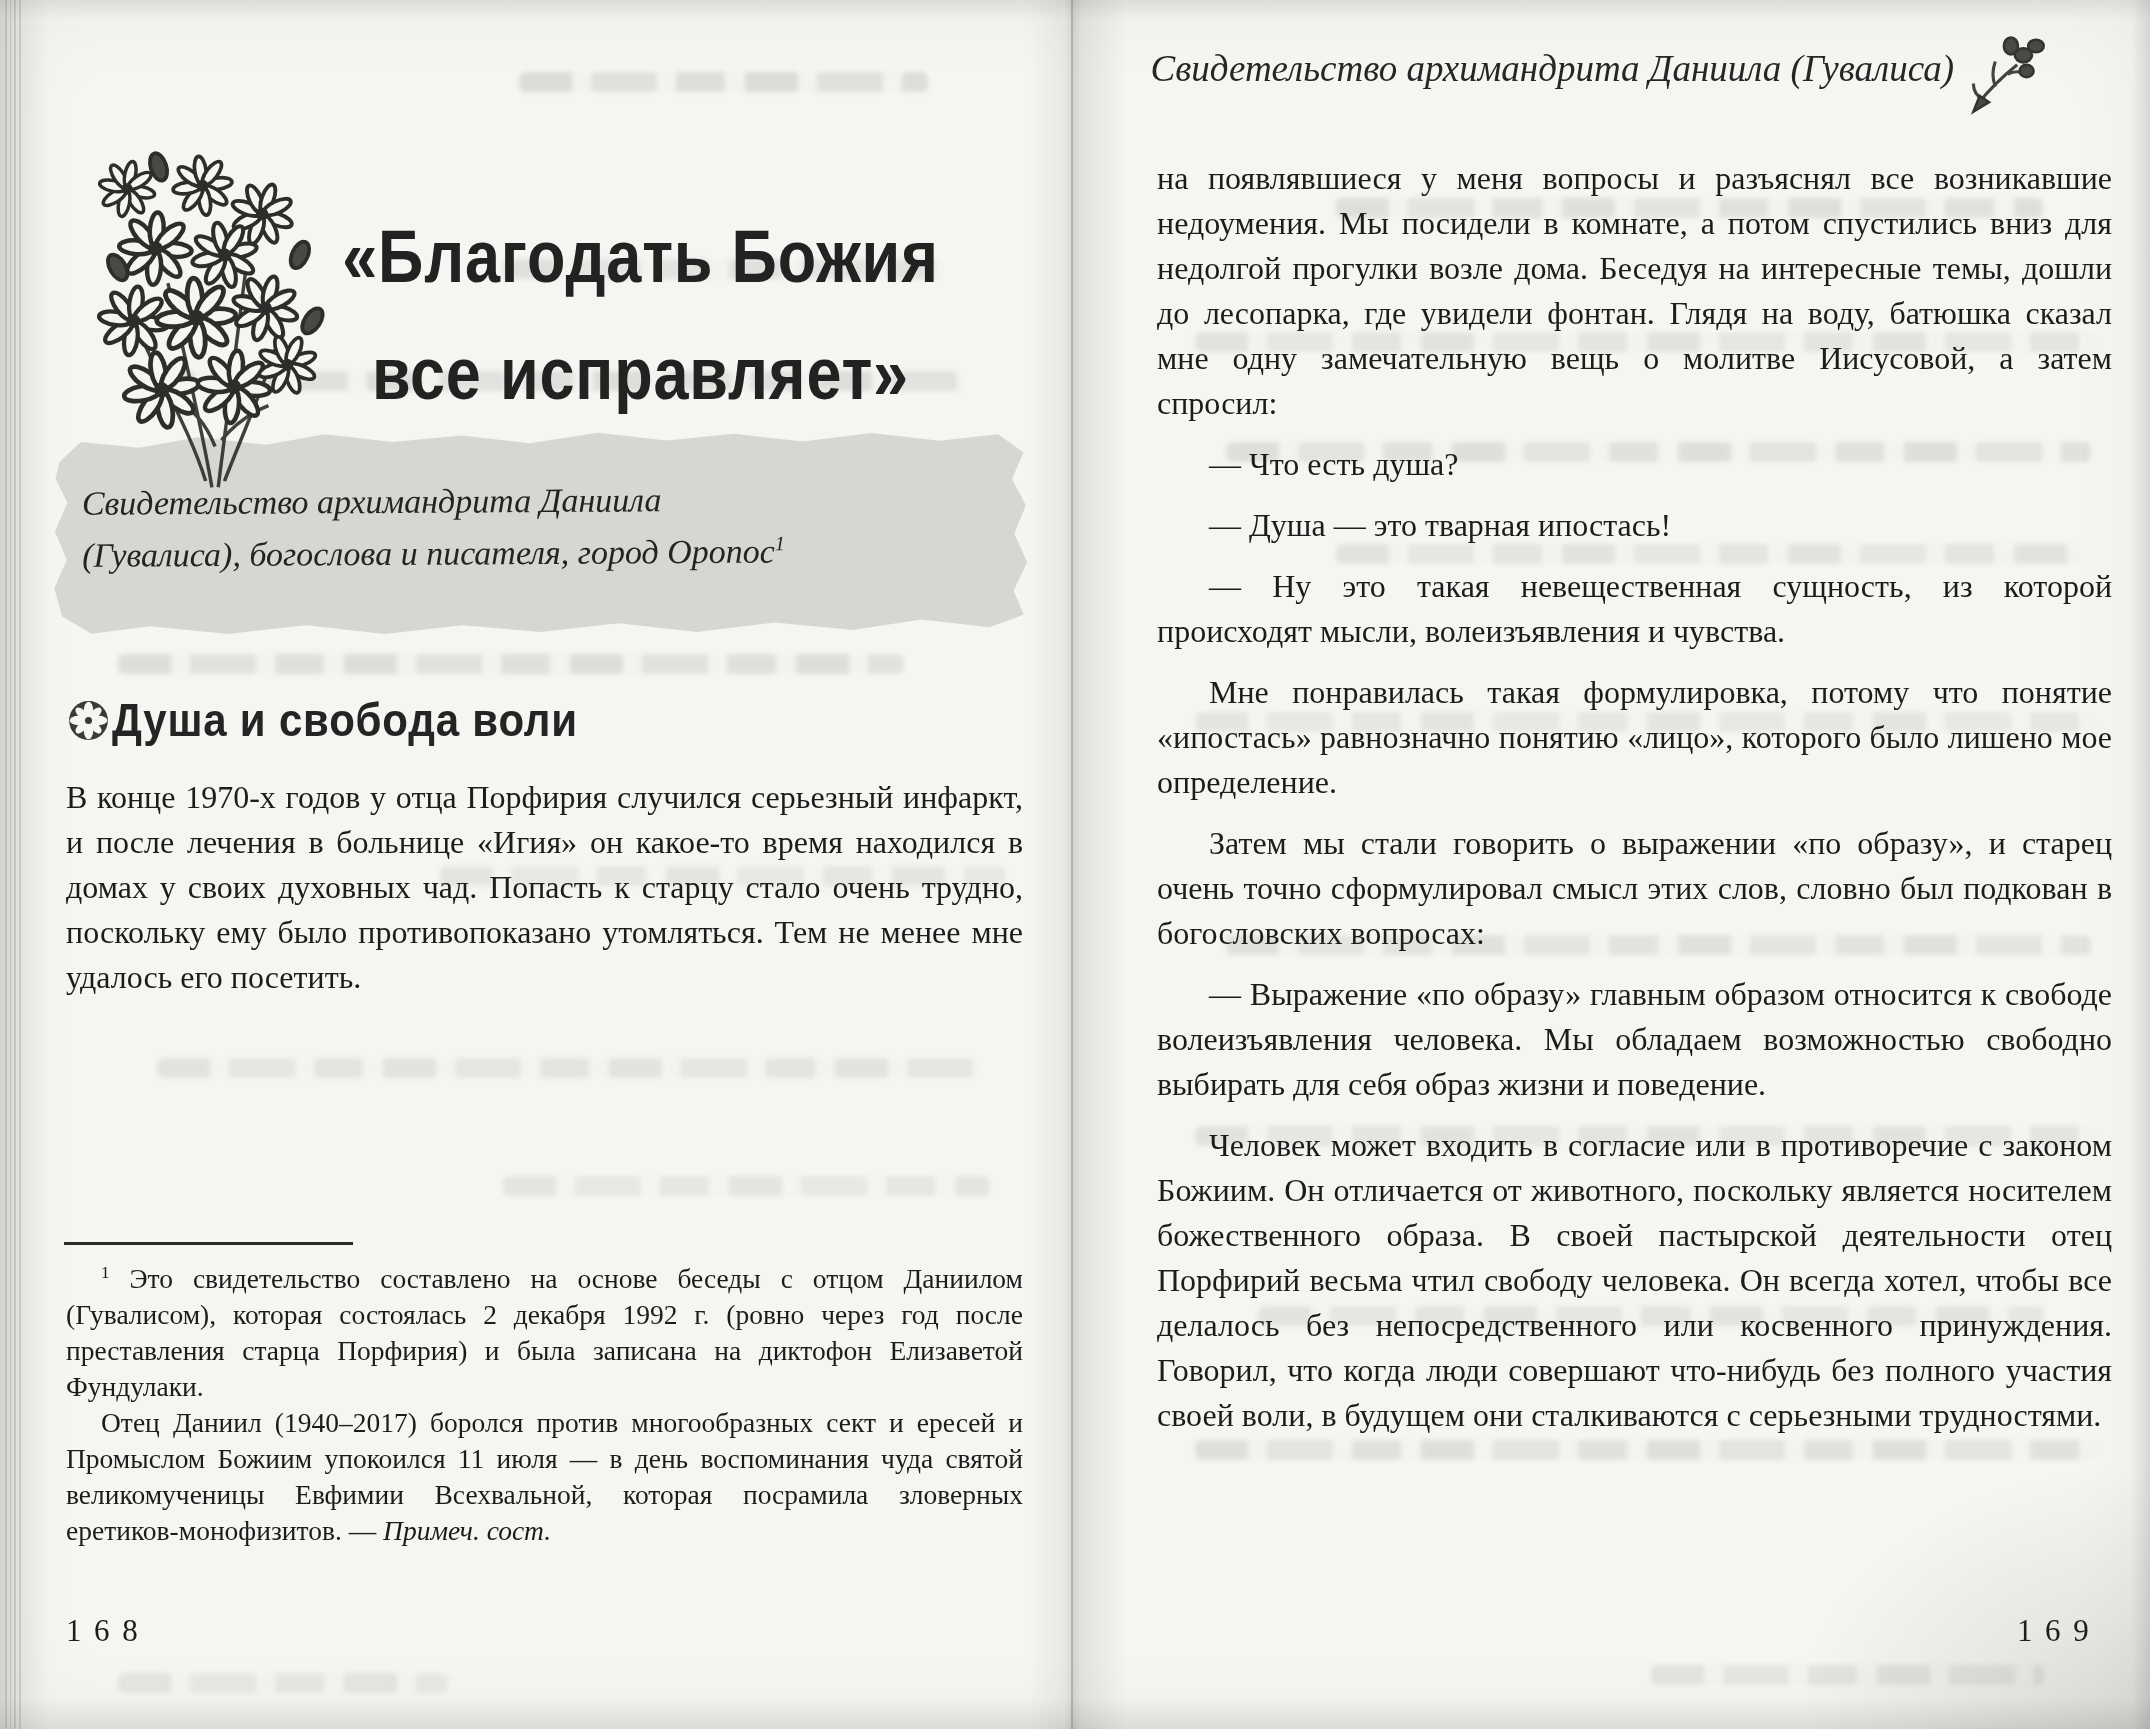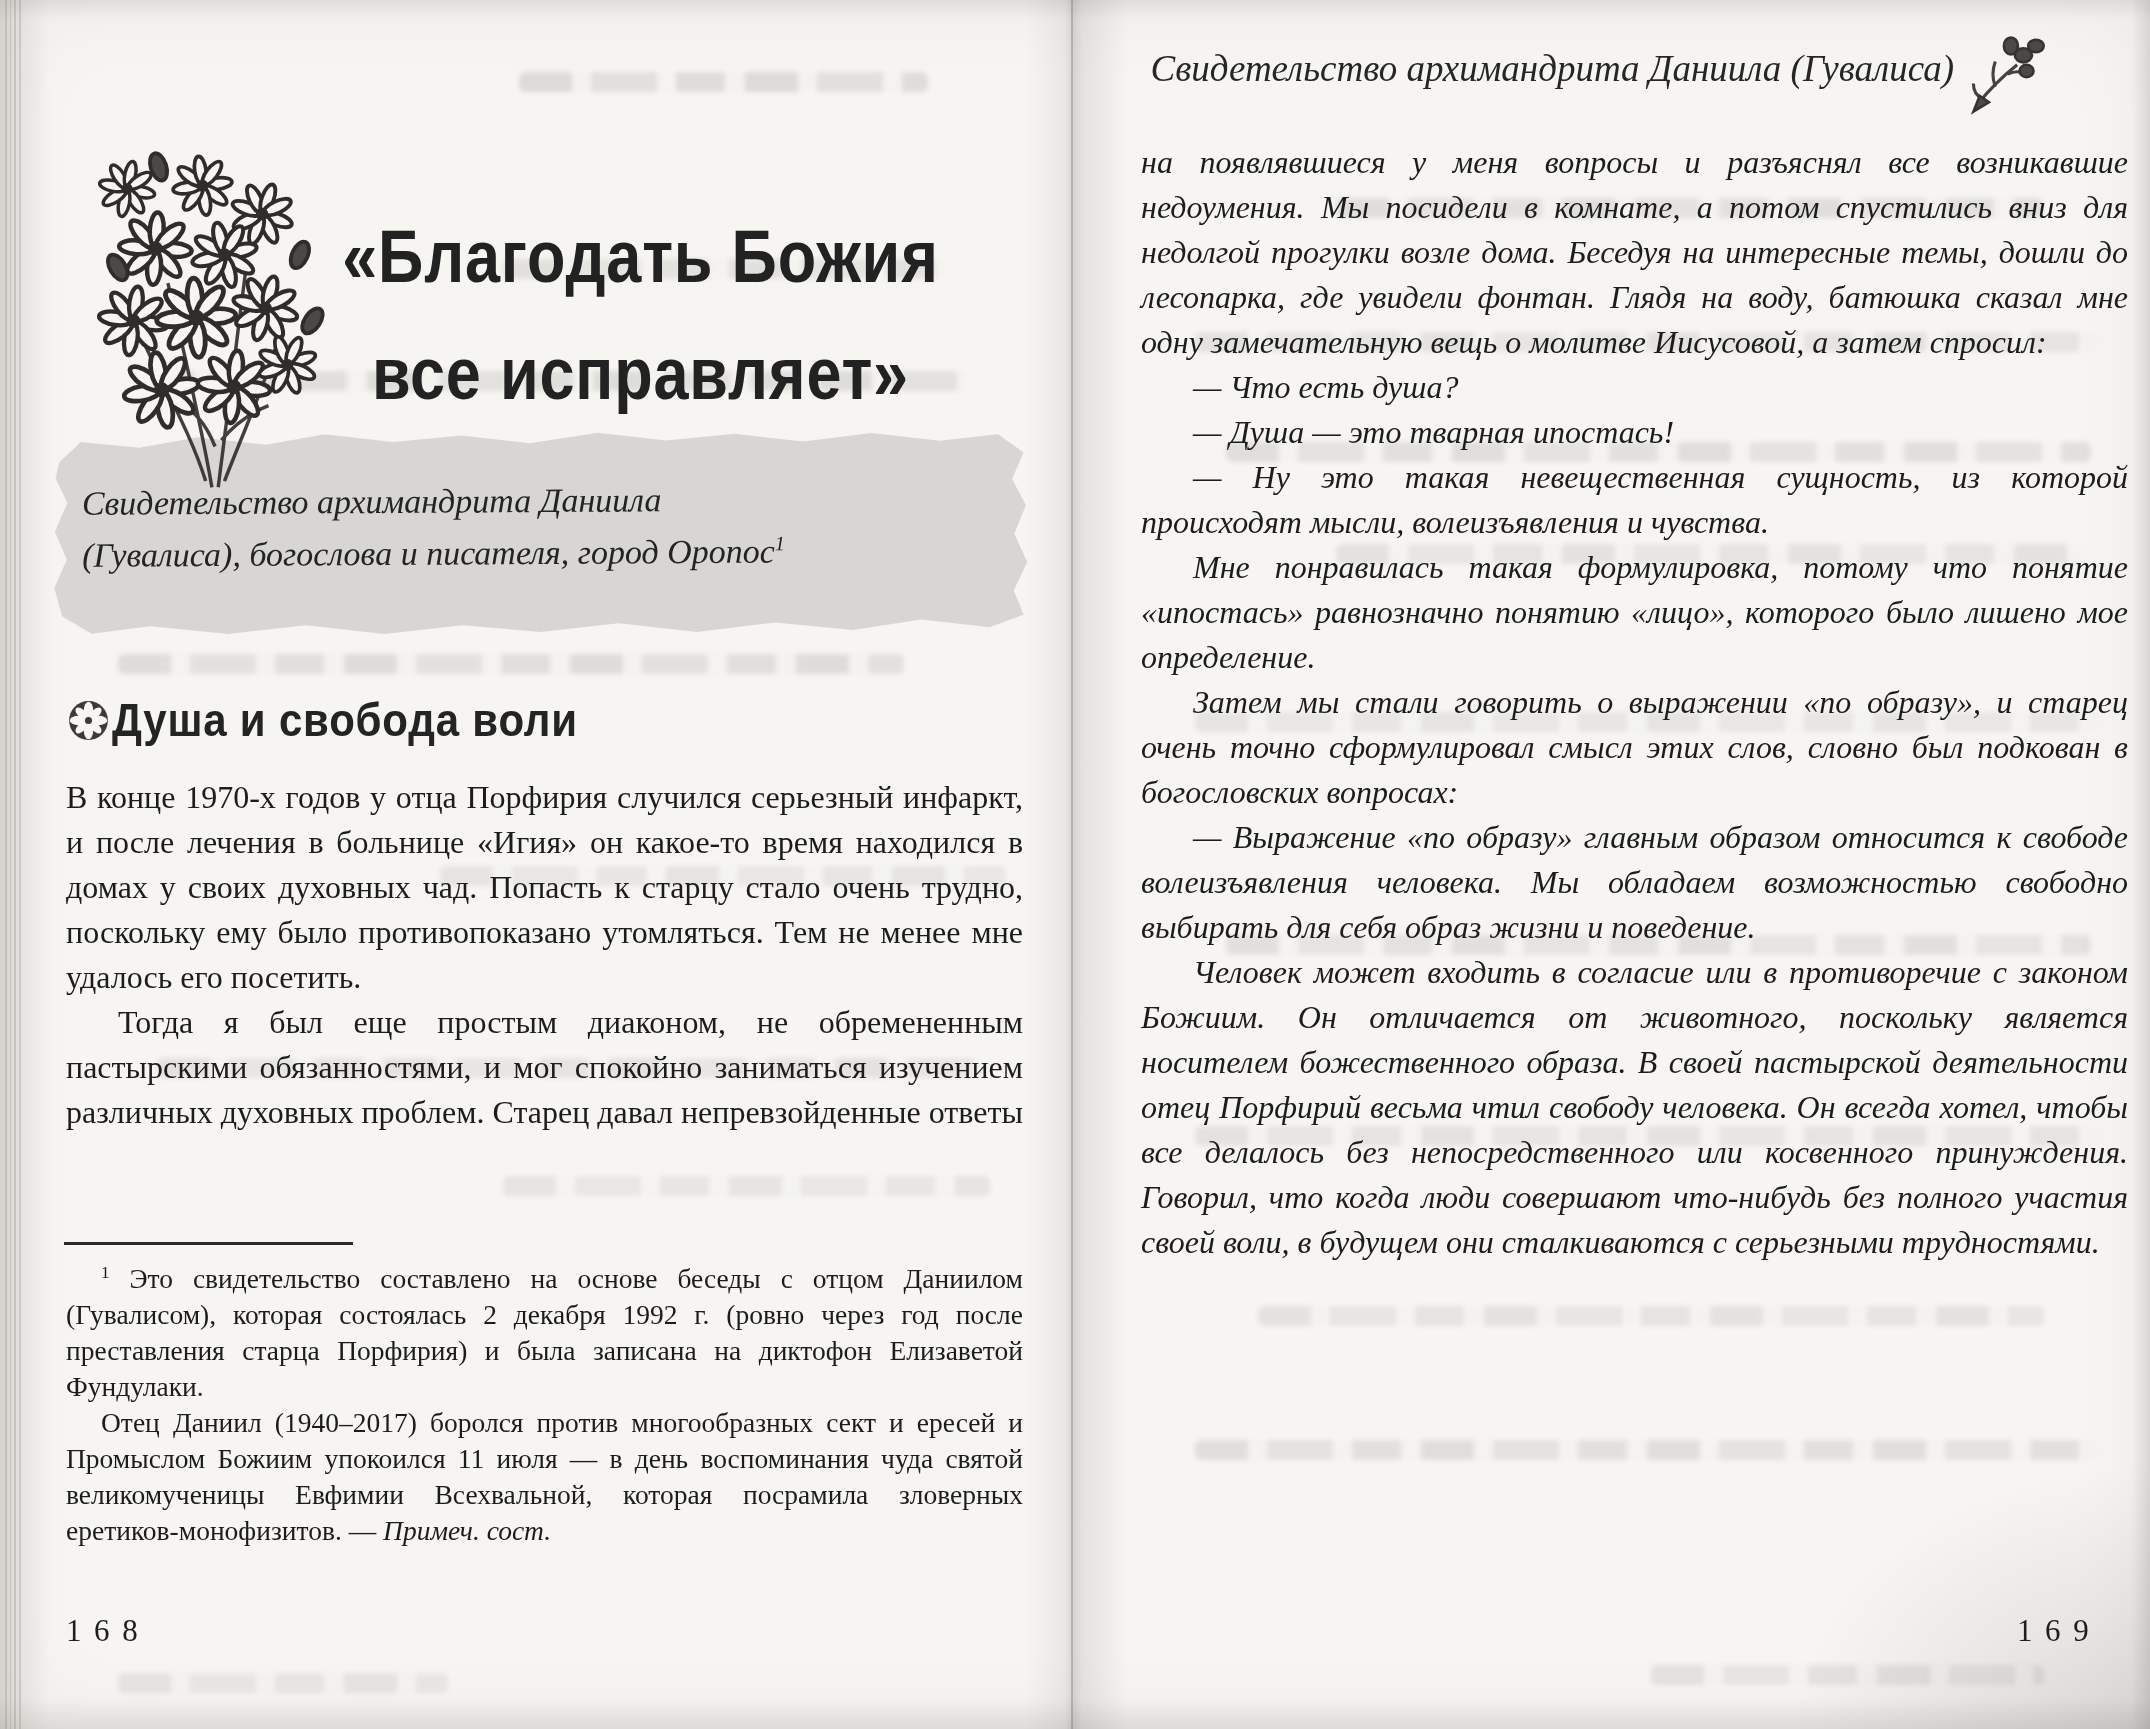--- a/index.html
+++ b/index.html
@@ -58,21 +58,21 @@
   .em{font-style:italic;}
   .pagenum{position:absolute;z-index:2;font-size:31px;letter-spacing:12.6px;color:#1e1e1e;}
   .pagenum-left{left:66px;top:1613px;}
   .pagenum-right{left:2017px;top:1613px;}
   
   .running-head{position:absolute;left:1140px;top:47px;width:814px;z-index:2;
     text-align:right;font-style:italic;font-size:37px;color:#262626;}
   .sprig{position:absolute;left:1964px;top:23.6px;width:86px;height:94px;z-index:2;}
   .right-body{position:absolute;left:1141px;top:140px;width:987px;z-index:2;
     font-size:32px;line-height:45px;text-align:justify;}
-  .right-body p{margin:0;font-style:italic;}
+  .right-body p{margin:16px;}
 </style>
 </head>
 <body>
 
 <div id="stage">
 
   <div class="edge-left"></div>
   <div class="edge-right"></div>
   <div class="edge-top"></div>
   <div class="edge-bottom"></div>
@@ -172,21 +172,20 @@
           <ellipse cx="14" cy="26" rx="3.4" ry="6.4" transform="rotate(45 14 26)"></ellipse>
         </g>
         <circle cx="20" cy="20" r="3" fill="#3b3a38"></circle>
       </svg>
     </span>
     <span class="section-title">Душа и свобода воли</span>
   </div>
 
   <div class="left-body">
     <p>В конце 1970-х годов у отца Порфирия случился серьезный инфаркт, и после лечения в больнице «Игия» он какое-то время находился в домах у своих духовных чад. Попасть к старцу стало очень трудно, поскольку ему было противопоказано утомляться. Тем не менее мне удалось его посетить.</p>
-    <p class="indent">Тогда я был еще простым диаконом, не обремененным пастырскими обязанностями, и мог спокойно заниматься изучением различных духовных проблем. Старец давал непревзойденные ответы</p>
   </div>
 
   <div class="footnote-rule"></div>
   <div class="footnote">
     <p><sup>1</sup> <span>Это свидетельство составлено на основе беседы с отцом Даниилом (Гувалисом), которая состоялась 2 декабря 1992 г. (ровно через год после преставления старца Порфирия) и была записана на диктофон Елизаветой Фундулаки.</span></p>
     <p><span>Отец Даниил (1940–2017) боролся против многообразных сект и ересей и Промыслом Божиим упокоился 11 июля — в день воспоминания чуда святой великомученицы Евфимии Всехвальной, которая посрамила зловерных еретиков-монофизитов. — </span><span class="em">Примеч. сост.</span></p>
   </div>
 
   <div class="pagenum pagenum-left">168</div>
 

